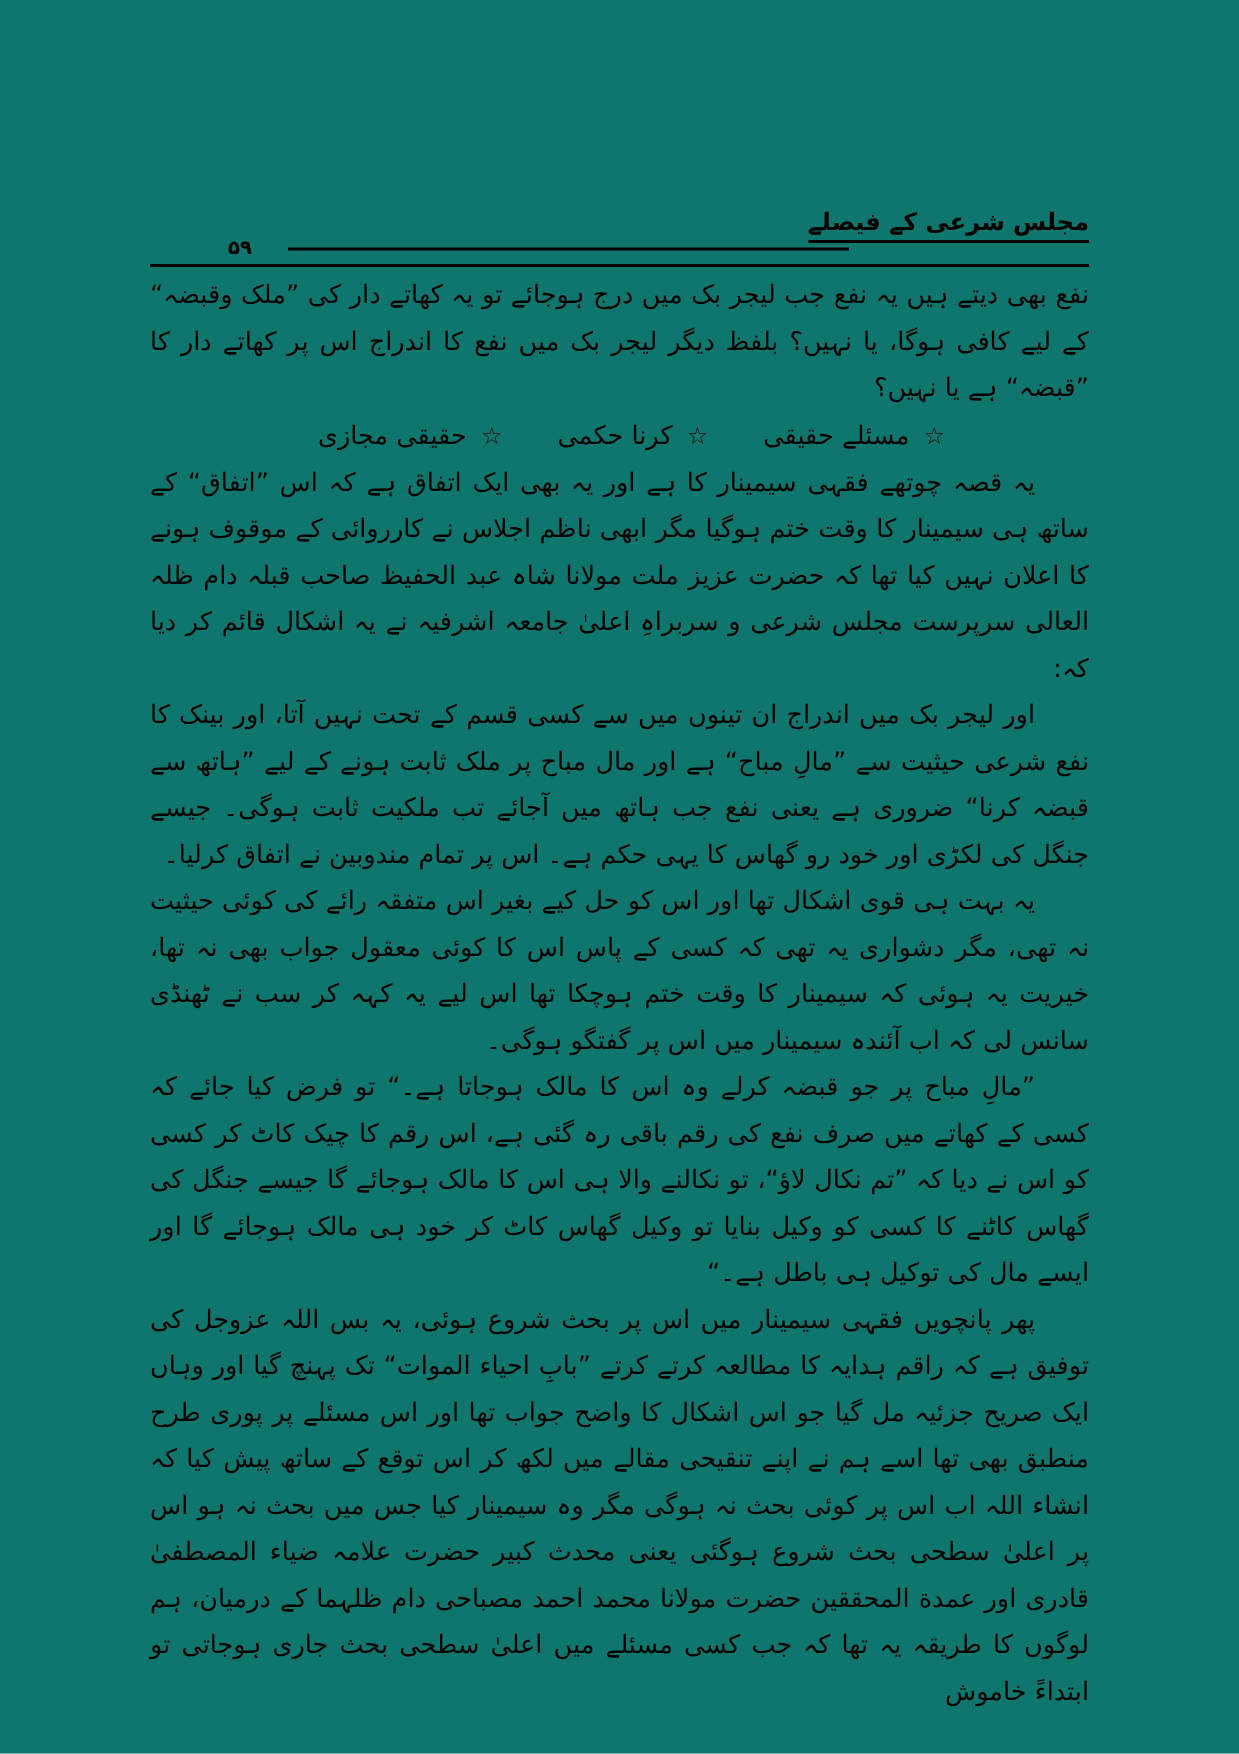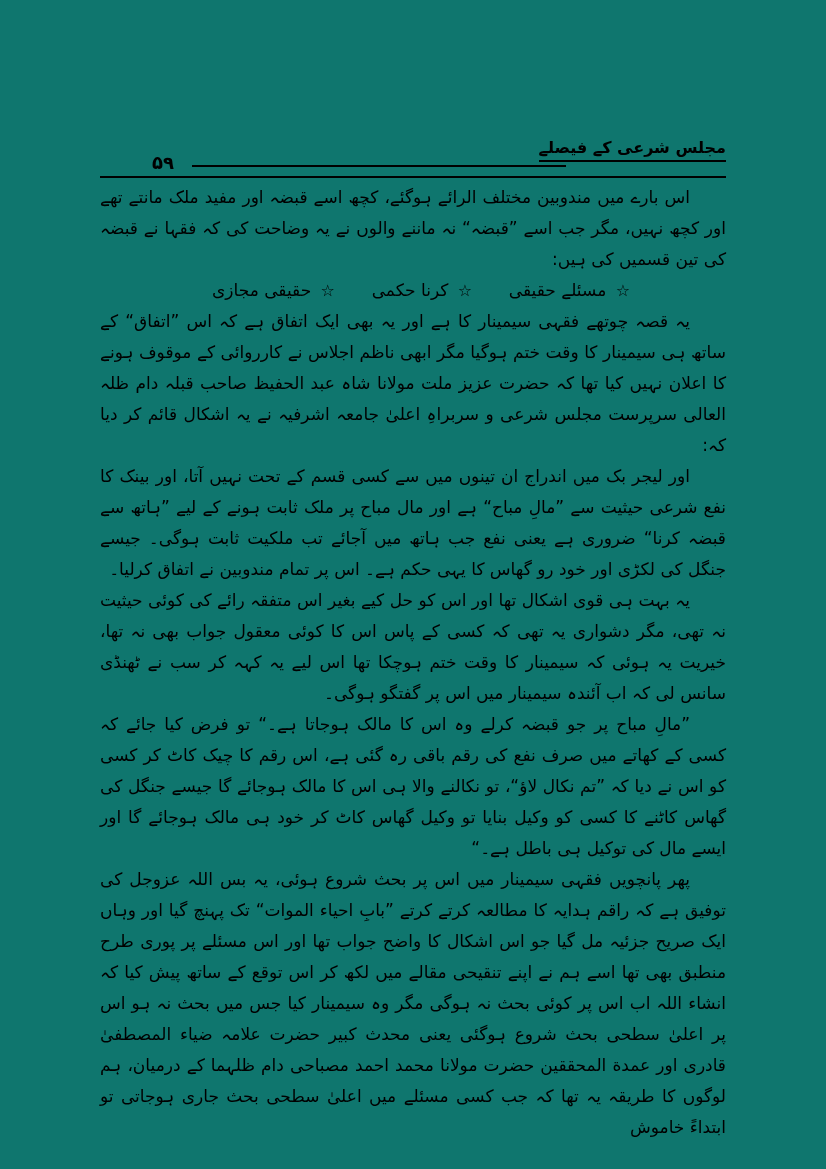--- a/index.html
+++ b/index.html
@@ -39,21 +39,21 @@
     position: absolute;
     right: 160px;
     left: 92px;
     bottom: 9px;
     border-bottom: 2px solid #000;
   }
   .page-number {
     position: absolute;
     left: 52px;
     bottom: 3px;
-    font-size: 18px;
+    font-size: 13px;
     font-weight: bold;
     letter-spacing: 1px;
   }
   .header-bottom-rule {
     position: absolute;
     right: 0;
     left: 0;
     bottom: -2px;
     border-bottom: 2px solid #000;
   }
@@ -94,22 +94,22 @@
 
   <header class="page-header">
     <span class="header-title">مجلس شرعی کے فیصلے</span>
     <span class="header-mid-rule"></span>
     <span class="page-number">۵۹</span>
     <span class="header-bottom-rule"></span>
   </header>
 
   <main class="body-text">
 
+    <p class="para no-indent">نفع بھی دیتے ہیں یہ نفع جب لیجر بک میں درج ہوجائے تو یہ کھاتے دار کی ”ملک وقبضہ“ کے لیے کافی ہوگا، یا نہیں؟ بلفظ دیگر لیجر بک میں نفع کا اندراج اس پر کھاتے دار کا ”قبضہ“ ہے یا نہیں؟</p>
 
-    <p class="para">اس بارے میں مندوبین مختلف الرائے ہوگئے، کچھ اسے قبضہ اور مفید ملک مانتے تھے اور کچھ نہیں، مگر جب اسے ”قبضہ“ نہ ماننے والوں نے یہ وضاحت کی کہ فقہا نے قبضہ کی تین قسمیں کی ہیں:</p>
 
     <div class="kinds-row">
       <span class="kind">
         <span class="star">☆</span>
         <span>مسئلے حقیقی</span>
       </span>
       <span class="kind">
         <span class="star">☆</span>
         <span>کرنا حکمی</span>
       </span>

